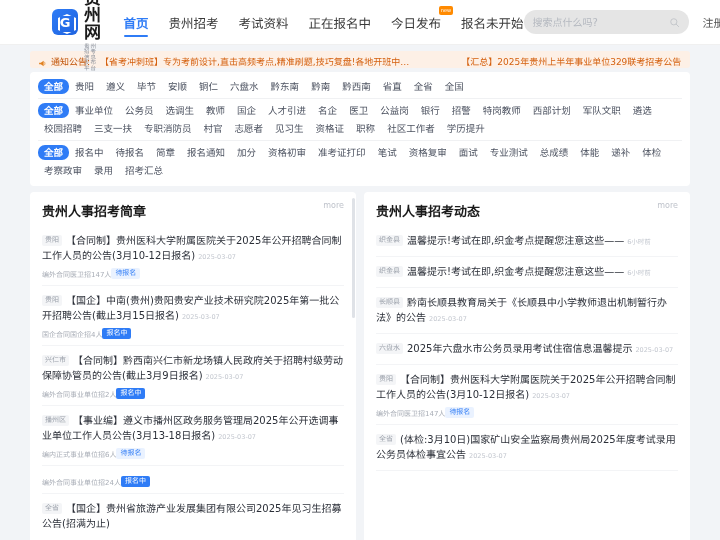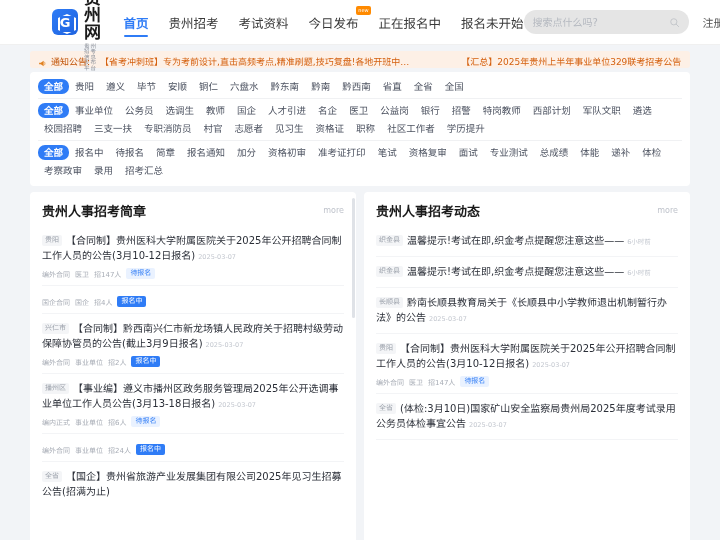--- a/index.html
+++ b/index.html
@@ -92,36 +92,36 @@
     font-size: 9.5px; color: #4d5361; padding: 1px 6px; border-radius: 7px;
     cursor: pointer; white-space: nowrap; line-height: 13px;
   }
   .tag.on { background: #2f7cf6; color: #fff; font-weight: 700; }
   .divider-line { height: 1px; background: #f0f1f3; margin: 3px 0; width: 100%; }
 
   
   .cols { display: flex; gap: 8px; padding: 6px 30px 0 30px; height: 400px; }
   .col { flex: 1; background: #fff; border-radius: 4px; overflow: hidden; position: relative; }
   .col-head {
-    display: flex; align-items: center; padding: 9px 12px 6px 12px;
+    display: flex; align-items: flex-start; padding: 9px 12px 6px 12px;
   }
   .col-title { font-size: 13px; font-weight: 700; color: #1b1b1b; }
   .col-more { margin-left: auto; font-size: 8px; color: #bfc3cb; cursor: pointer; }
   .list { padding: 0 12px; }
   .item { padding: 7px 0 6px 0; border-top: 1px solid #f3f4f6; }
   .item:first-child { border-top: 0; }
   .item-line { font-size: 10px; line-height: 15px; color: #2b2f38; }
   .region {
     display: inline-block; background: #f4f5f7; color: #9aa0aa; font-size: 7px;
     padding: 1px 3px; border-radius: 2px; margin-right: 4px;
     vertical-align: 2px; line-height: 9px; white-space: nowrap;
   }
   .item-title { cursor: pointer; }
   .date { font-size: 6.5px; color: #c3c7cf; margin-left: 3px; white-space: nowrap; }
-  .meta { margin-top: 3px; display: flex; align-items: center; gap: 5px; flex-wrap: wrap; }
+  .meta { margin-top: 3px; display: flex; align-items: center; flex-wrap: wrap; }
   .meta span { font-size: 7px; color: #a8adb6; white-space: nowrap; }
   .pill {
     font-size: 7px; padding: 1px 4px; border-radius: 2px; line-height: 9px;
     white-space: nowrap;
   }
   .pill.blue { background: #2f7cf6; color: #fff; }
   .pill.ghost { background: #eaf2ff; color: #2f7cf6; }
   .scrollbar {
     position: absolute; right: 1px; top: 6px; width: 3px; height: 120px;
     background: #dfe2e7; border-radius: 2px;
@@ -144,25 +144,25 @@
         <div class="nav-item active">
           <span>首页</span>
         </div>
         <div class="nav-item">
           <span>贵州招考</span>
         </div>
         <div class="nav-item">
           <span>考试资料</span>
         </div>
         <div class="nav-item">
+          <span>正在报名中</span>
+        </div>
+        <div class="nav-item">
           <span>今日发布</span>
           <span class="nav-badge">new</span>
-        </div>
-        <div class="nav-item">
-          <span>正在报名中</span>
         </div>
         <div class="nav-item">
           <span>报名未开始</span>
         </div>
       </div>
     <div class="header-right">
       <div class="search-box">
         <input type="text" placeholder="搜索点什么吗?" style="">
         <svg class="search-icon" viewBox="0 0 16 16">
           <circle cx="7" cy="7" r="4.5" fill="none" stroke="#9aa0aa" stroke-width="1.4"></circle>
@@ -266,20 +266,21 @@
           <div class="item">
             <div class="item-line"><span class="region">贵阳</span><span class="item-title">【合同制】贵州医科大学附属医院关于2025年公开招聘合同制工作人员的公告(3月10-12日报名)</span><span class="date">2025-03-07</span></div>
             <div class="meta">
               <span>编外合同</span>
               <span>医卫</span>
               <span>招147人</span>
               <span class="pill ghost">待报名</span>
             </div>
           </div>
           <div class="item">
+            <div class="item-line"><span class="region">贵阳</span><span class="item-title">【国企】中南(贵州)贵阳贵安产业技术研究院2025年第一批公开招聘公告(截止3月15日报名)</span><span class="date">2025-03-07</span></div>
             <div class="meta">
               <span>国企合同</span>
               <span>国企</span>
               <span>招4人</span>
               <span class="pill blue">报名中</span>
             </div>
           </div>
           <div class="item">
             <div class="item-line"><span class="region">兴仁市</span><span class="item-title">【合同制】黔西南兴仁市新龙场镇人民政府关于招聘村级劳动保障协管员的公告(截止3月9日报名)</span><span class="date">2025-03-07</span></div>
             <div class="meta">
@@ -321,20 +322,23 @@
           <div class="item">
             <div class="item-line"><span class="region">织金县</span><span class="item-title">温馨提示!考试在即,织金考点提醒您注意这些——</span><span class="date">6小时前</span></div>
           </div>
           <div class="item">
             <div class="item-line"><span class="region">织金县</span><span class="item-title">温馨提示!考试在即,织金考点提醒您注意这些——</span><span class="date">6小时前</span></div>
           </div>
           <div class="item">
             <div class="item-line"><span class="region">长顺县</span><span class="item-title">黔南长顺县教育局关于《长顺县中小学教师退出机制暂行办法》的公告</span><span class="date">2025-03-07</span></div>
           </div>
           <div class="item">
+            <div class="item-line"><span class="region">六盘水</span><span class="item-title">2025年六盘水市公务员录用考试住宿信息温馨提示</span><span class="date">2025-03-07</span></div>
+          </div>
+          <div class="item">
             <div class="item-line"><span class="region">贵阳</span><span class="item-title">【合同制】贵州医科大学附属医院关于2025年公开招聘合同制工作人员的公告(3月10-12日报名)</span><span class="date">2025-03-07</span></div>
             <div class="meta">
               <span>编外合同</span>
               <span>医卫</span>
               <span>招147人</span>
               <span class="pill ghost">待报名</span>
             </div>
           </div>
           <div class="item">
             <div class="item-line"><span class="region">全省</span><span class="item-title">(体检:3月10日)国家矿山安全监察局贵州局2025年度考试录用公务员体检事宜公告</span><span class="date">2025-03-07</span></div>

